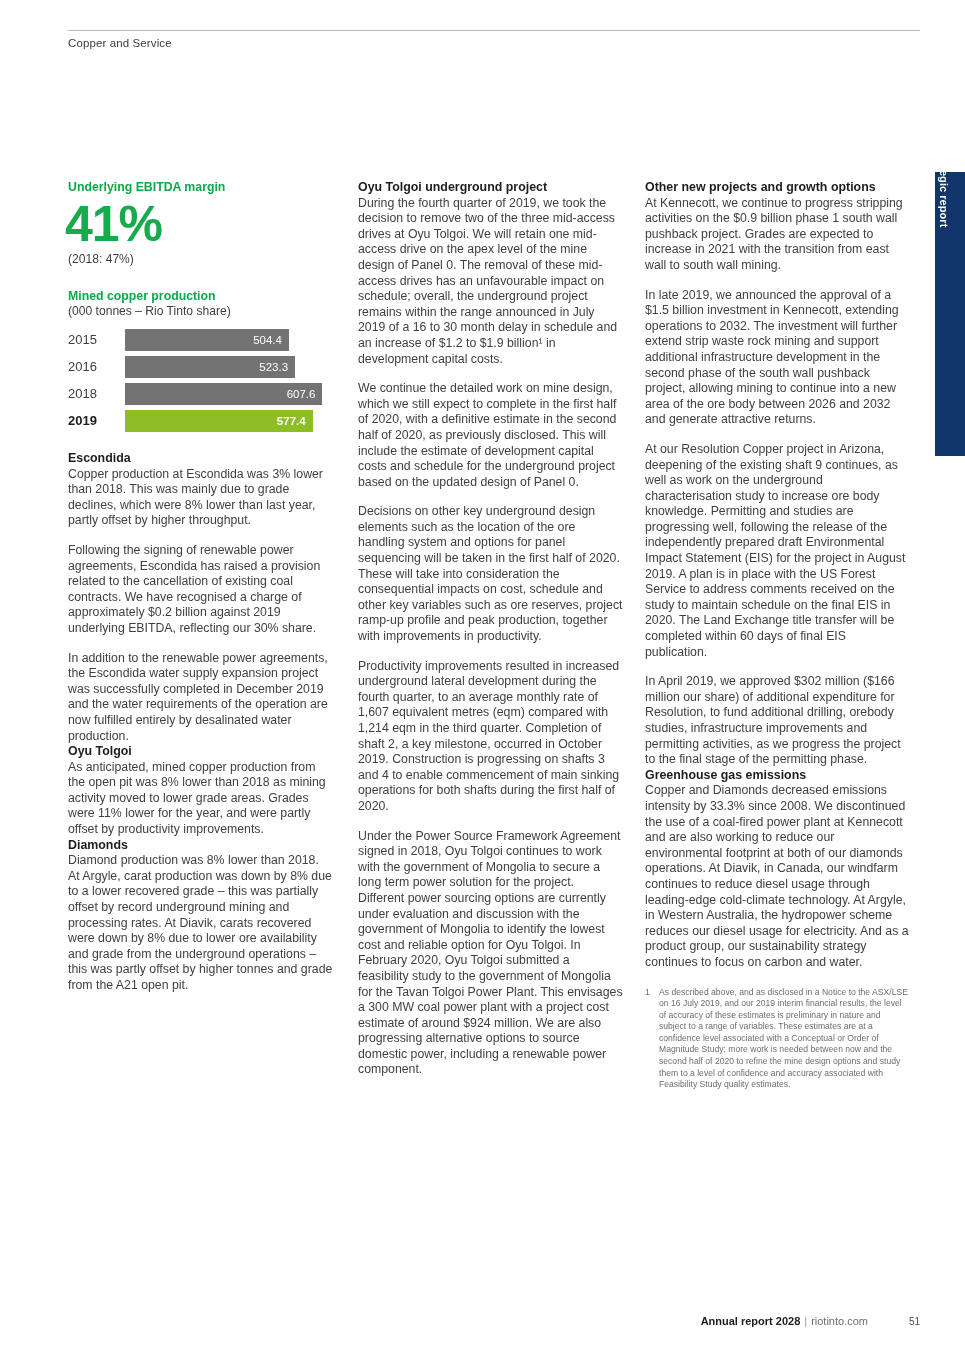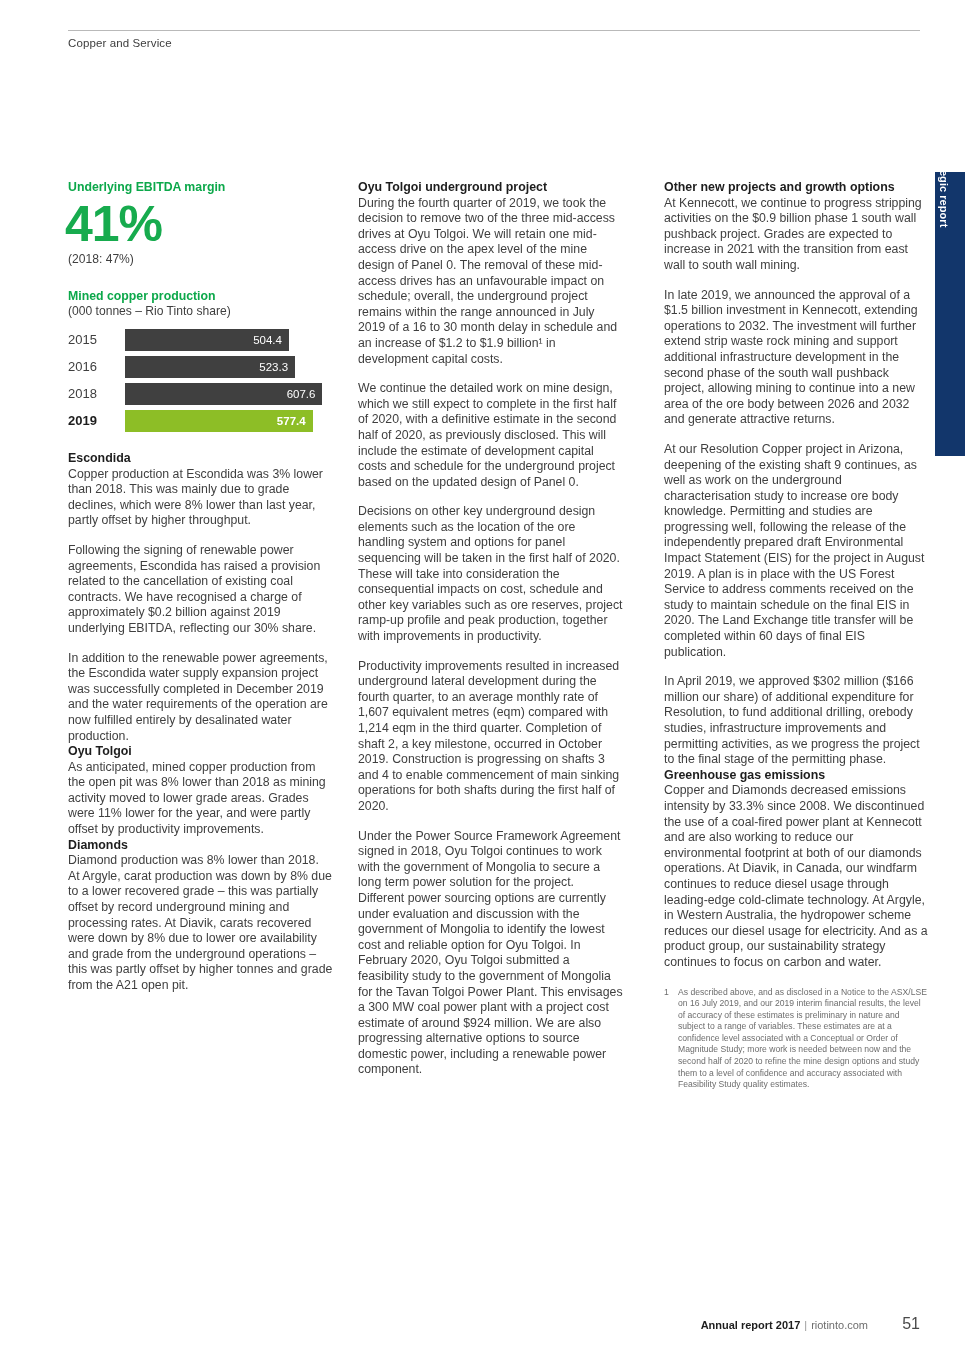--- a/index.html
+++ b/index.html
@@ -60,21 +60,21 @@
   }
 
   
   .col {
     position: absolute;
     top: 180px;
     width: 265px;
   }
   .col-1 { left: 68px; }
   .col-2 { left: 358px; }
-  .col-3 { left: 664px; }
+  .col-3 { left: 645px; }
 
   p {
     margin: 0 0 14px 0;
     font-size: 12.3px;
     line-height: 15.6px;
     color: #3f3f3f;
   }
   p:last-child { margin-bottom: 0; }
 
   h3 {
@@ -137,21 +137,21 @@
     line-height: 22px;
   }
   .bar-row.highlight .bar-cat { font-weight: bold; color: #1d1d1d; }
   .bar-track {
     position: relative;
     flex: 1 1 auto;
     height: 22px;
   }
   .bar-fill {
     height: 22px;
-    background: #404040;
+    background: #737373;
     position: relative;
   }
   .bar-row.highlight .bar-fill { background: #8dbe26; }
   .bar-val {
     position: absolute;
     right: 7px;
     top: 0;
     line-height: 22px;
     font-size: 11.5px;
     color: #ffffff;
@@ -182,21 +182,21 @@
     align-items: baseline;
     font-size: 11px;
   }
   .footer .f-title { font-weight: bold; color: #1d1d1d; }
   .footer .f-sep { color: #9a9a9a; margin: 0 4px; }
   .footer .f-site { color: #6d6d6d; }
   .footer .f-page {
     width: 52px;
     text-align: right;
     color: #4a4a4a;
-    font-size: 16px;
+    font-size: 10px;
   }
 </style>
 </head>
 <body>
 
 <div class="page">
 
   <div class="header-rule"></div>
   <div class="running-head">Copper and Service</div>
 
@@ -293,19 +293,19 @@
         <p>Copper and Diamonds decreased emissions intensity by 33.3% since 2008. We discontinued the use of a coal-fired power plant at Kennecott and are also working to reduce our environmental footprint at both of our diamonds operations. At Diavik, in Canada, our windfarm continues to reduce diesel usage through leading-edge cold-climate technology. At Argyle, in Western Australia, the hydropower scheme reduces our diesel usage for electricity. And as a product group, our sustainability strategy continues to focus on carbon and water.</p>
       </div>
 
     <div class="footnote">
       <div class="fn-num">1</div>
       <div class="fn-text">As described above, and as disclosed in a Notice to the ASX/LSE on 16 July 2019, and our 2019 interim financial results, the level of accuracy of these estimates is preliminary in nature and subject to a range of variables. These estimates are at a confidence level associated with a Conceptual or Order of Magnitude Study; more work is needed between now and the second half of 2020 to refine the mine design options and study them to a level of confidence and accuracy associated with Feasibility Study quality estimates.</div>
     </div>
   </div>
 
   <div class="footer">
-    <span class="f-title">Annual report 2017</span>
+    <span class="f-title">Annual report 2028</span>
     <span class="f-sep">|</span>
     <span class="f-site">riotinto.com</span>
     <span class="f-page">51</span>
   </div>
 
 </div>
 
 </body></html>

